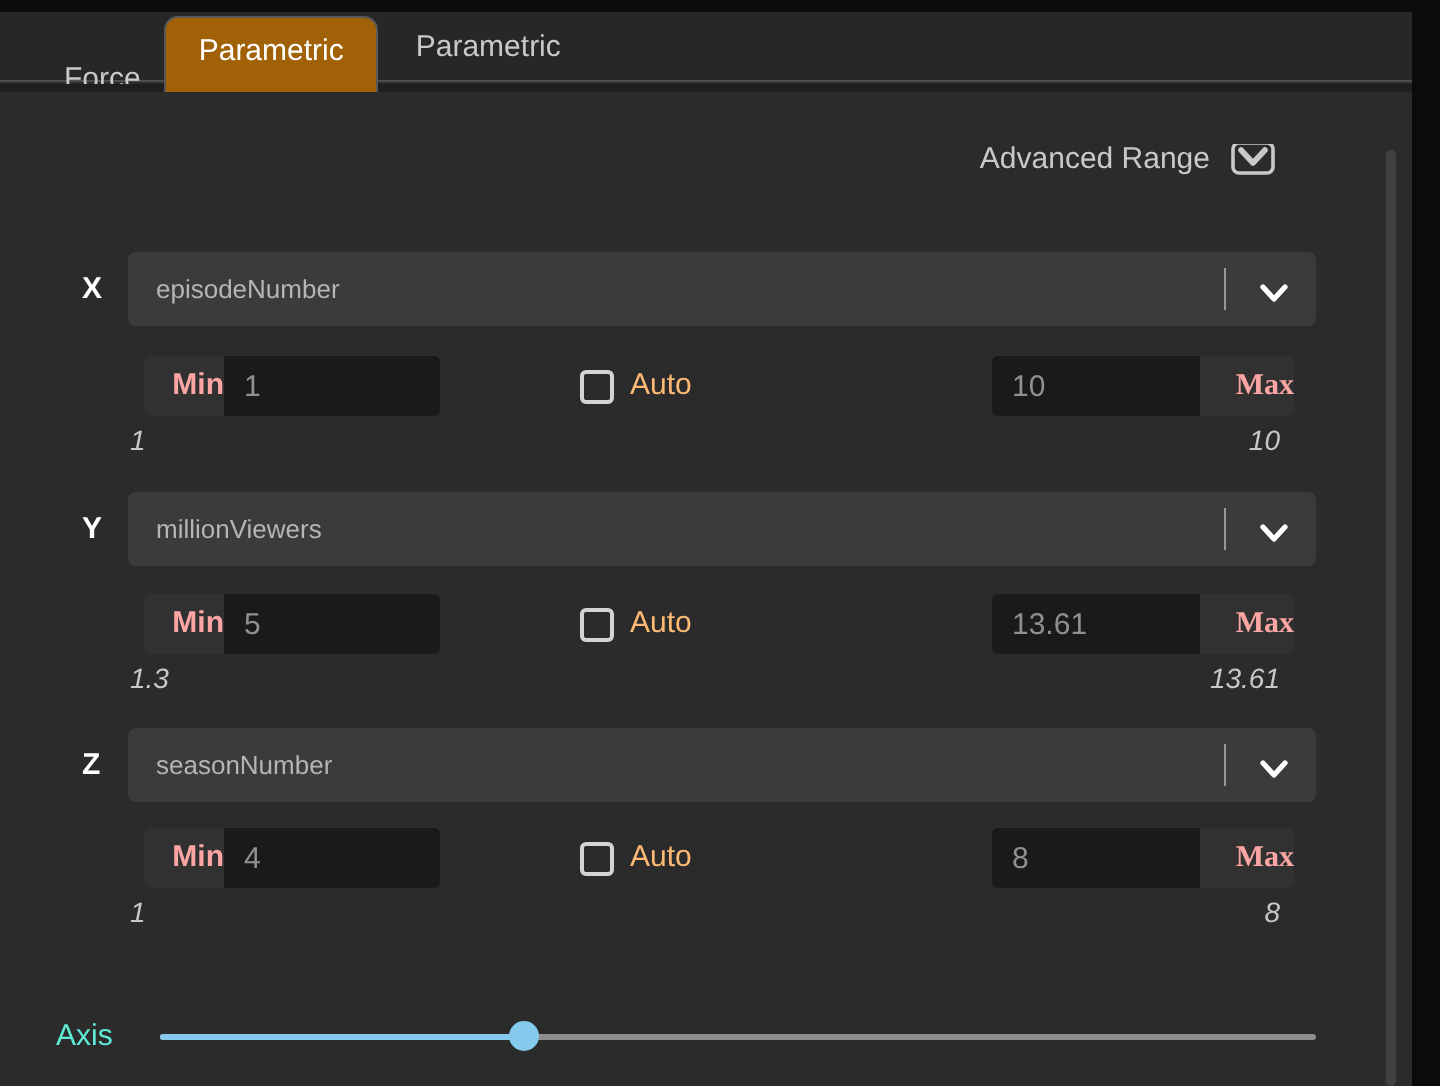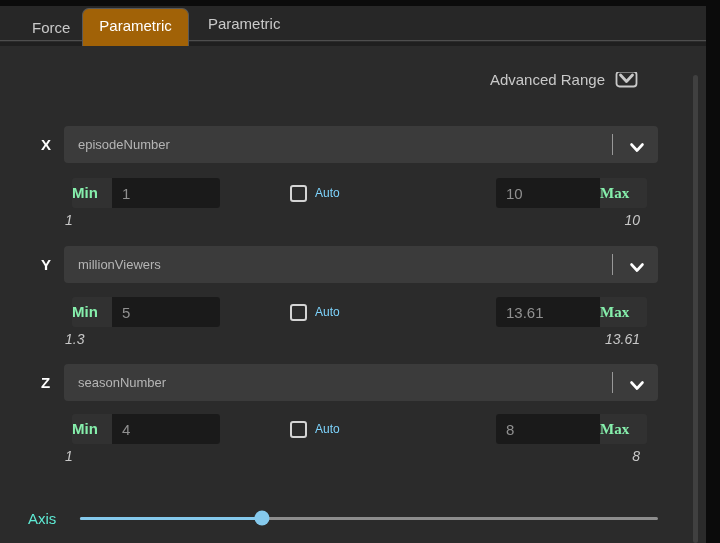--- a/index.html
+++ b/index.html
@@ -17,21 +17,21 @@
   .tabbar{
     position:absolute;left:0;top:6px;width:706px;height:35px;
     background:#272727;border-bottom:1px solid #4e4e4e;
     display:flex;align-items:stretch;padding-left:20px;box-sizing:border-box;
   }
   .tab-substrip{position:absolute;left:0;top:42px;width:706px;height:4px;background:#1f1f1f;}
   .tab{
     font-size:15px;color:#c9c9c9;line-height:35px;padding:0 14px;
     white-space:nowrap;cursor:pointer;
   }
-  .tab.force{padding:4px 12px;}
+  .tab.force{padding:16px 12px;}
   .tab.geometric{padding:0 19px;}
   .tab.active{
     position:relative;z-index:3;margin-top:2px;height:38px;line-height:33px;
     background:#a16207;border:1px solid #585858;border-bottom:none;
     border-radius:7px 7px 0 0;color:#ffffff;padding:0 16px;box-sizing:border-box;
   }
   
   .content{position:absolute;left:28px;top:46px;width:630px;bottom:0;}
   .viewport{position:absolute;left:0;top:26px;right:0;bottom:0;overflow:hidden;}
   
@@ -59,35 +59,35 @@
   .select .sel-chevron{position:absolute;right:13px;top:13px;}
   
   .range-row{position:relative;height:30px;}
   .mm-group{
     position:absolute;top:0;height:30px;display:flex;
     border-radius:3px;overflow:hidden;background:#313131;
   }
   .mm-group.left{left:44px;width:148px;}
   .mm-group.right{right:11px;width:151px;}
   .mm-label{
-    flex:none;color:#86efac;font-size:15px;font-weight:600;
-    line-height:30px;text-align:left;
+    flex:none;color:#fca5a5;font-size:15px;font-weight:600;
+    line-height:30px;text-align:right;
   }
   .mm-label.min{width:40px;}
   .mm-label.max{width:47px;font-family:Liberation Serif, serif;}
   .mm-input{
     flex:1;min-width:0;border:none;outline:none;background:#1a1a1a;
     color:#909090;font-size:15px;padding:0 10px;
     font-family:"Liberation Sans", sans-serif;box-sizing:border-box;
   }
   .auto-checkbox{
     position:absolute;left:262px;top:7px;width:13px;height:13px;
     border:2px solid #d4d4d4;border-radius:3px;background:transparent;cursor:pointer;
   }
-  .auto-label{position:absolute;left:287px;top:0;line-height:30px;font-size:12px;color:#7dd3fc;}
+  .auto-label{position:absolute;left:287px;top:0;line-height:30px;font-size:15px;color:#fdba74;}
   
   .hint-row{position:relative;height:17px;}
   .hint{font-size:14px;font-style:italic;color:#c8c8c8;position:absolute;top:0;}
   .hint.min{left:37px;}
   .hint.max{right:18px;}
   
   .axis-row{position:relative;height:26px;}
   .axis-label{position:absolute;left:0;top:50%;transform:translateY(-50%);font-size:15px;color:#5eead4;}
   .slider{position:absolute;left:52px;right:0;top:50%;height:16px;transform:translateY(-50%);cursor:pointer;}
   .slider-track{position:absolute;left:0;right:0;top:7px;height:3px;background:#8d8d8d;border-radius:2px;}

